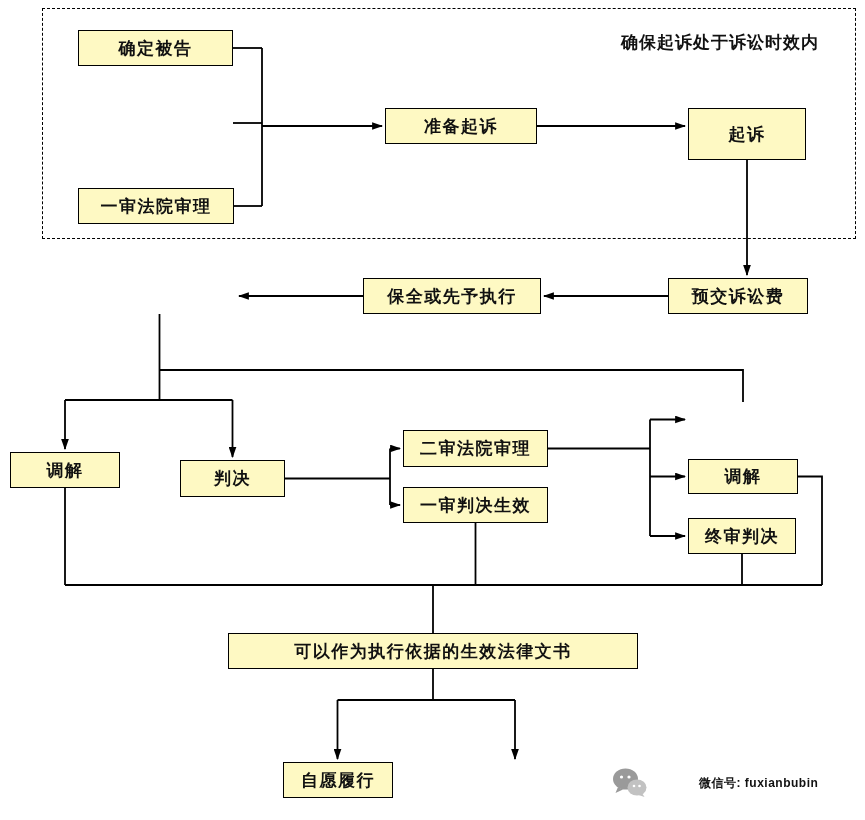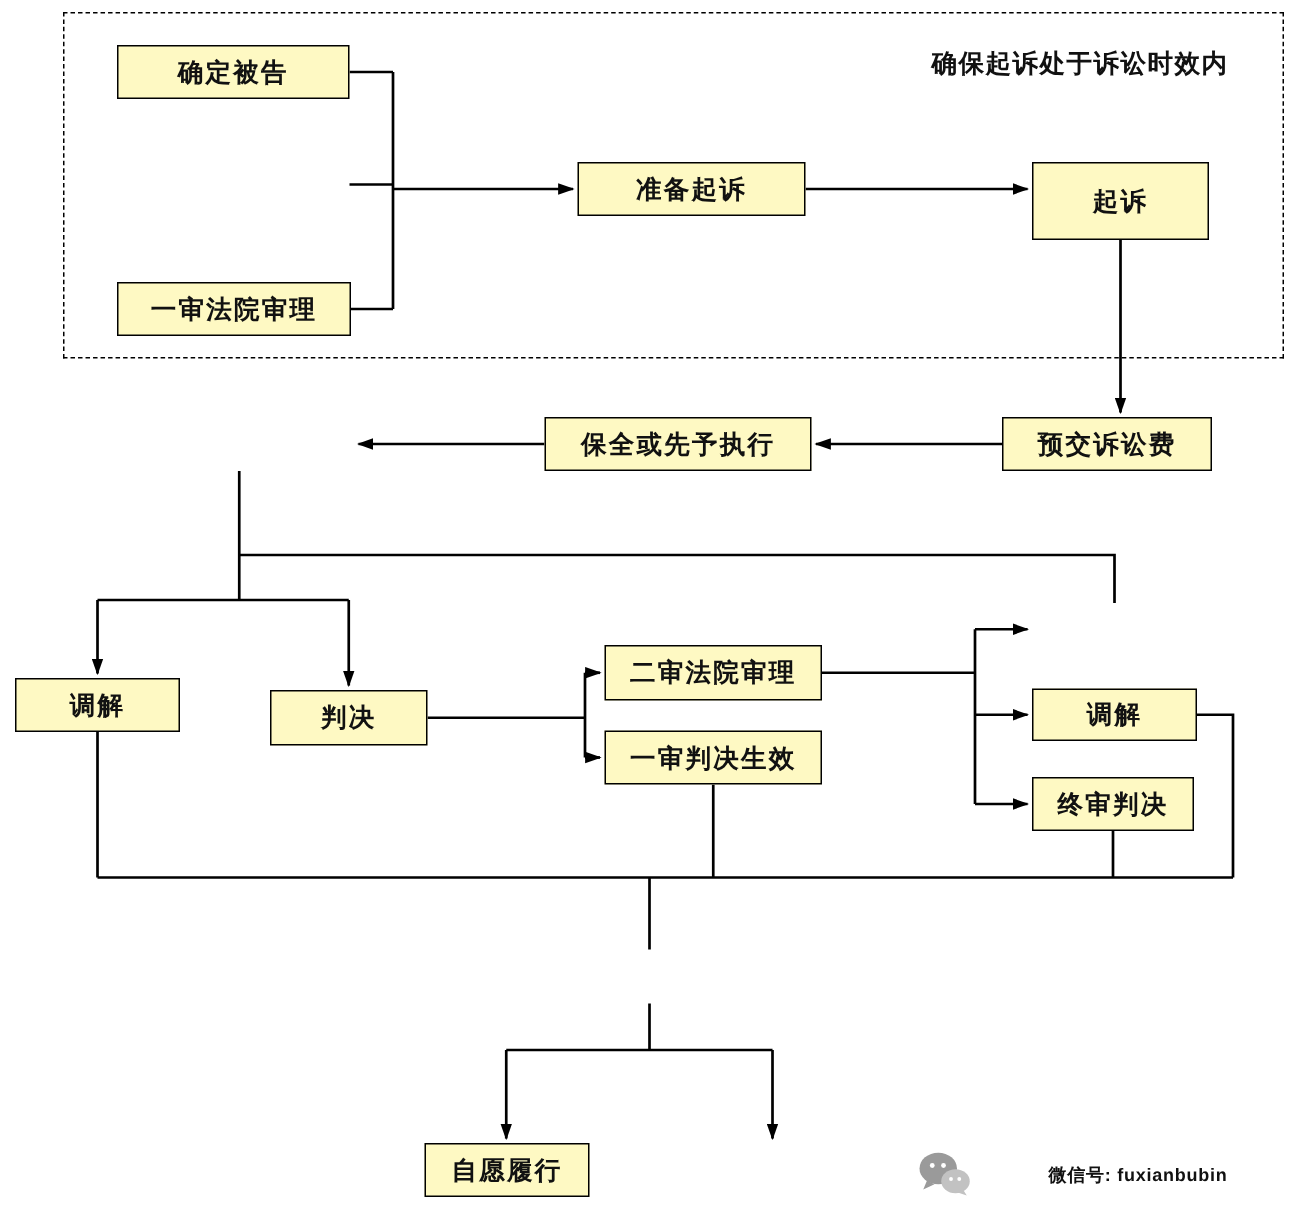--- a/index.html
+++ b/index.html
@@ -149,20 +149,21 @@
 
   <div class="node" style="left:403px;top:430px;width:145px;height:37px">二审法院审理</div>
 
   <div class="node" style="left:403px;top:487px;width:145px;height:36px">一审判决生效</div>
 
 
   <div class="node" style="left:688px;top:459px;width:110px;height:35px">调解</div>
 
   <div class="node" style="left:688px;top:518px;width:108px;height:36px">终审判决</div>
 
+  <div class="node" style="left:228px;top:633px;width:410px;height:36px">可以作为执行依据的生效法律文书</div>
 
   <div class="node" style="left:283px;top:762px;width:110px;height:36px">自愿履行</div>
 
 
   <div class="footer">
     <span style="display:inline-flex">
       <svg width="36" height="32" viewBox="0 0 36 32">
         <ellipse cx="13.5" cy="12" rx="12.5" ry="10.5" fill="#9a9a9a"></ellipse>
         <path d="M6,20 L3.5,26 L11,22.5 z" fill="#9a9a9a"></path>
         <ellipse cx="25" cy="20.5" rx="9.5" ry="8" fill="#c2c2c2"></ellipse>

